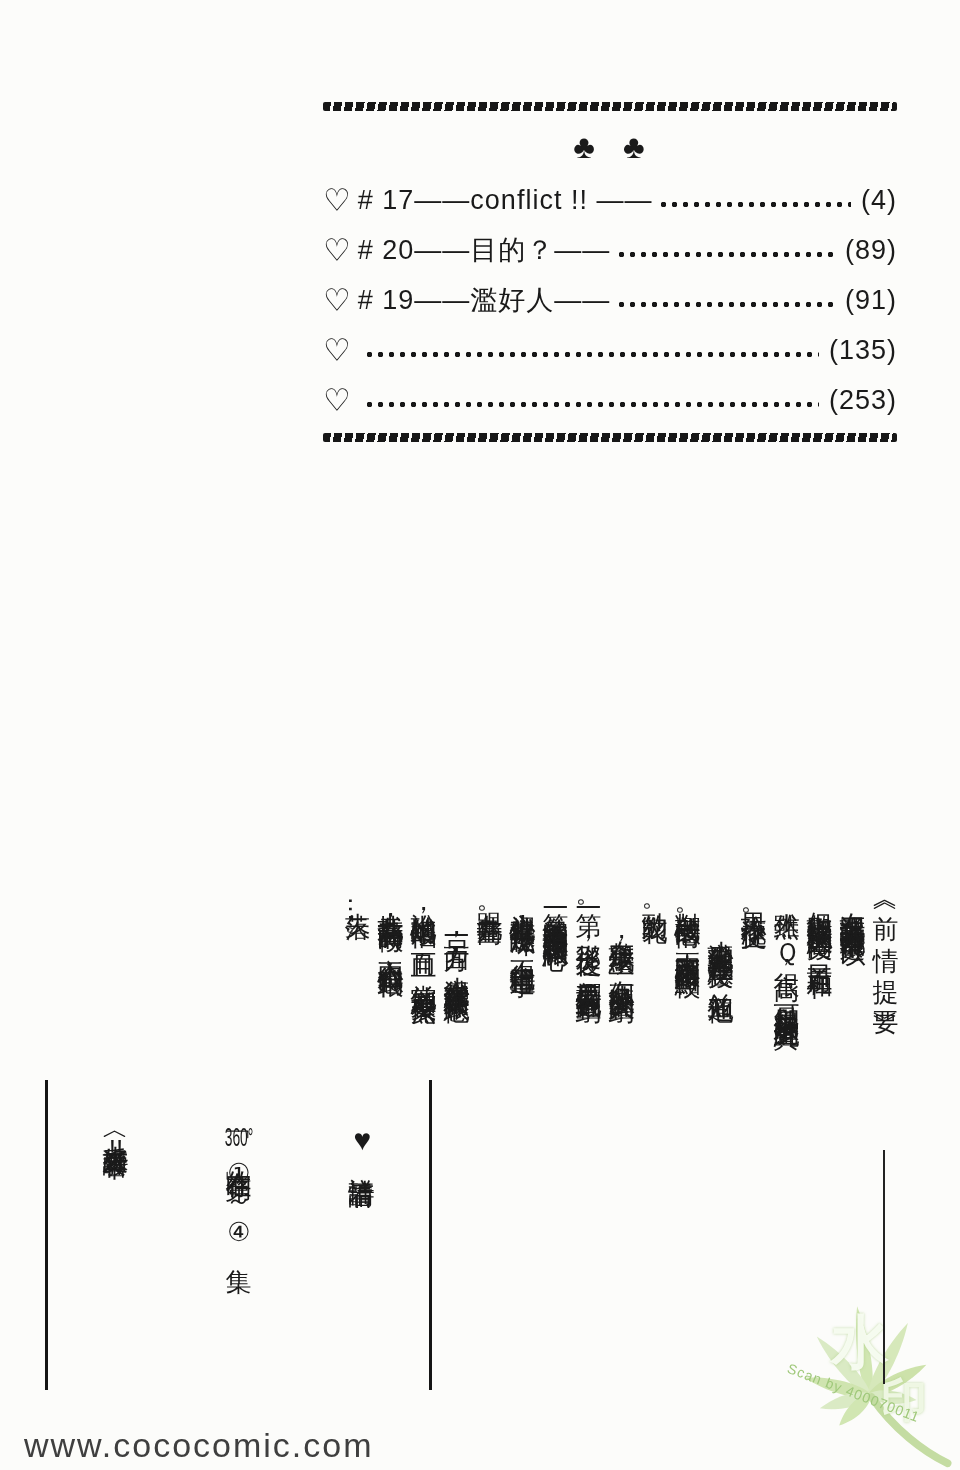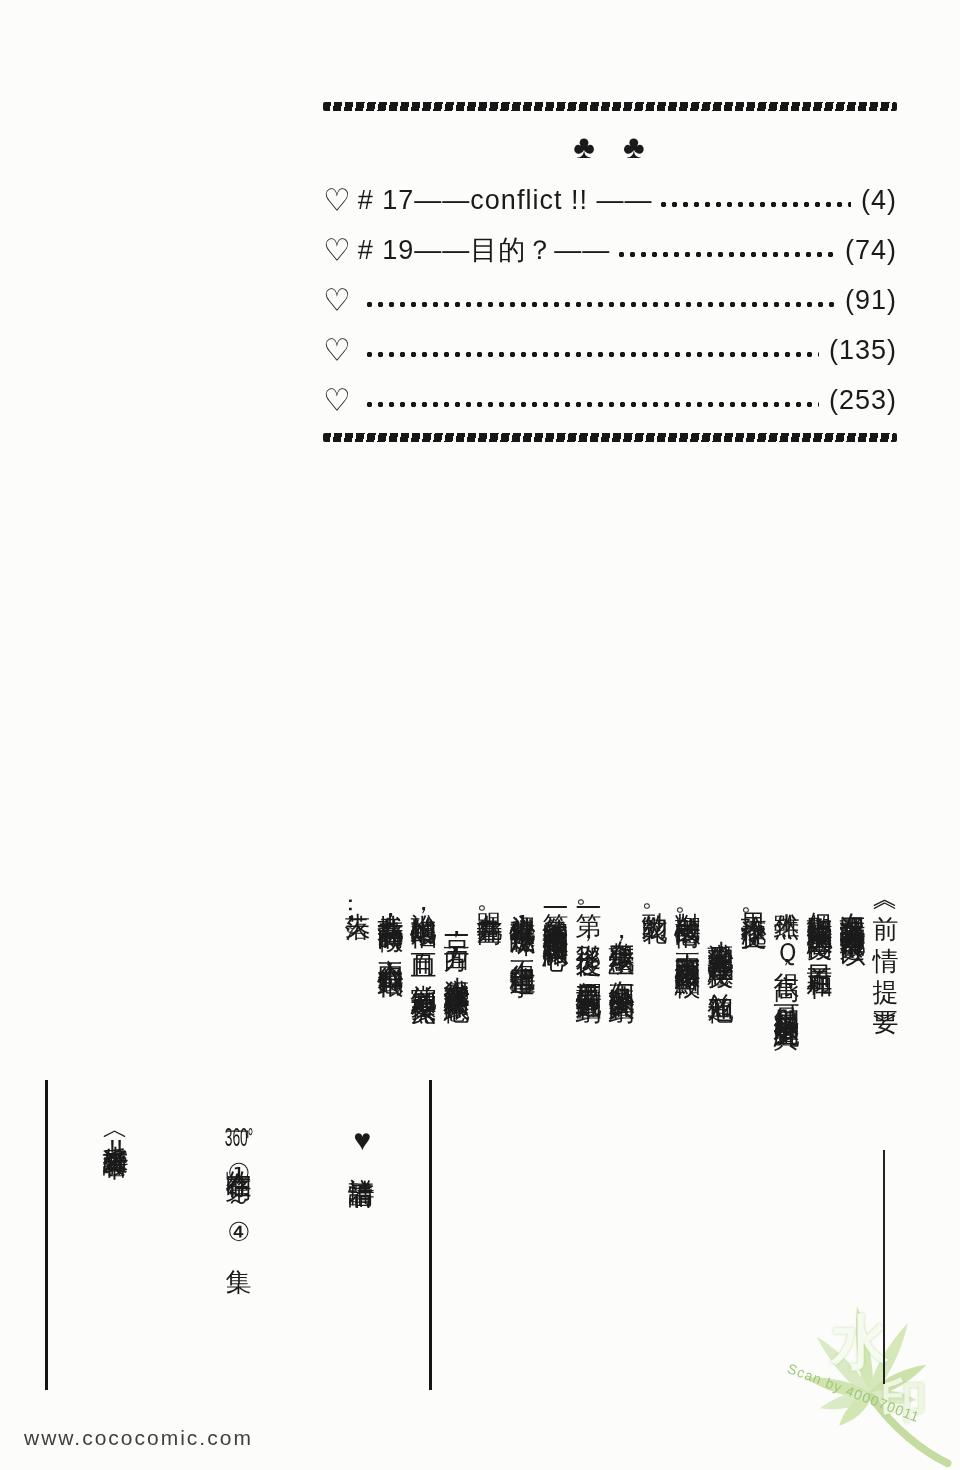--- a/index.html
+++ b/index.html
@@ -71,21 +71,21 @@
   }
   .wm-scan{
     position:absolute;left:16px;top:80px;width:170px;
     transform:rotate(21deg);transform-origin:left top;
     font-size:14px;letter-spacing:1px;color:#9fc87a;
   }
 
   
   .website{
     position:absolute;left:24px;top:1426px;
-    font-size:21px;letter-spacing:2px;color:#3f3f3f;
+    font-size:34px;letter-spacing:2px;color:#3f3f3f;
   }
 </style>
 </head>
 <body>
 
 <div class="toc">
   <div class="ribbon"></div>
 
   <div class="toc-title">
     <span class="club">♣</span>
@@ -94,27 +94,28 @@
 
   <div class="toc-item">
     <span class="heart">♡</span>
     <span class="toc-label"># 17——conflict !! ——</span>
     <span class="leader"></span>
     <span class="toc-page">(4)</span>
   </div>
 
   <div class="toc-item">
     <span class="heart">♡</span>
-    <span class="toc-label"># 19——目的？——</span>
+    <span class="toc-label"># 20——目的？——</span>
     <span class="leader"></span>
-    <span class="toc-page">(74)</span>
+    <span class="toc-page">(89)</span>
   </div>
 
   <div class="toc-item">
     <span class="heart">♡</span>
+    <span class="toc-label"># 19——濫好人——</span>
     <span class="leader"></span>
     <span class="toc-page">(91)</span>
   </div>
 
   <div class="toc-item">
     <span class="heart">♡</span>
     <span class="leader"></span>
     <span class="toc-page">(135)</span>
   </div>
 

